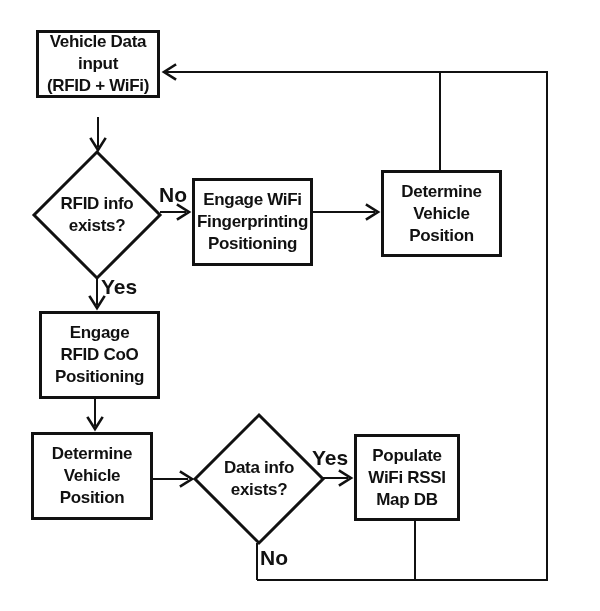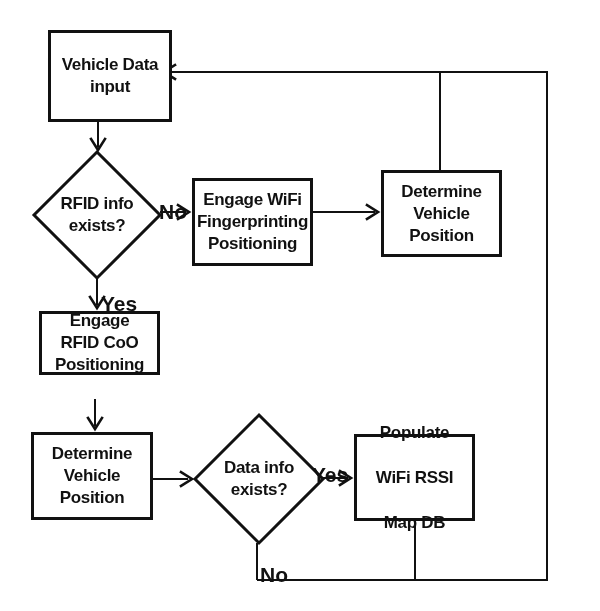--- a/index.html
+++ b/index.html
@@ -46,21 +46,20 @@
   .node span {
     display: block;
     white-space: nowrap;
   }
   .elabel {
     position: absolute;
     font-weight: bold;
     font-size: 21px;
     line-height: 24px;
     white-space: nowrap;
-    margin-top: 17px;
   }
   .wire {
     stroke: #111111;
     stroke-width: 2;
     fill: none;
   }
   .arrowhead {
     stroke: #111111;
     stroke-width: 2.6;
     fill: none;
@@ -98,50 +97,51 @@
     <polyline class="arrowhead" points="90,297 97,308 104,297"></polyline>
     <polyline class="arrowhead" points="88,418 95,429 102,418"></polyline>
     <polyline class="arrowhead" points="181,472 192,479 181,486"></polyline>
     <polyline class="arrowhead" points="340,471 351,478 340,485"></polyline>
     <polyline class="arrowhead" points="175,65 164,72 175,79"></polyline>
 
     <polygon class="diamond" points="97,152 160,215 97,278 34,215"></polygon>
     <polygon class="diamond" points="259,415 323,479 259,543 195,479"></polygon>
   </svg>
 
-  <div class="node rect" style="left:48px; top:30px; width:124px; height:92px;">
+  <div class="node rect" style="left:36px; top:30px; width:124px; height:68px;">
     <span>Vehicle Data</span>
     <span>input</span>
+    <span>(RFID + WiFi)</span>
   </div>
 
   <div class="node rect" style="left:192px; top:170px; width:121px; height:88px;margin-top:8px;">
     <span>Engage WiFi</span>
     <span>Fingerprinting</span>
     <span>Positioning</span>
   </div>
 
   <div class="node rect" style="left:381px; top:170px; width:121px; height:87px;">
     <span>Determine</span>
     <span>Vehicle</span>
     <span>Position</span>
   </div>
 
-  <div class="node rect" style="left:39px; top:311px; width:121px; height:64px;">
+  <div class="node rect" style="left:39px; top:311px; width:121px; height:88px;">
     <span>Engage</span>
     <span>RFID CoO</span>
     <span>Positioning</span>
   </div>
 
   <div class="node rect" style="left:31px; top:432px; width:122px; height:88px;">
     <span>Determine</span>
     <span>Vehicle</span>
     <span>Position</span>
   </div>
 
-  <div class="node rect" style="left:354px; top:434px; width:121px; height:87px;gap:23px;">
+  <div class="node rect" style="left:354px; top:434px; width:106px; height:87px;">
     <span>Populate</span>
     <span>WiFi RSSI</span>
     <span>Map DB</span>
   </div>
 
   <div class="node dtext" style="left:37px; top:187px; width:120px; height:56px;">
     <span>RFID info</span>
     <span>exists?</span>
   </div>
 

